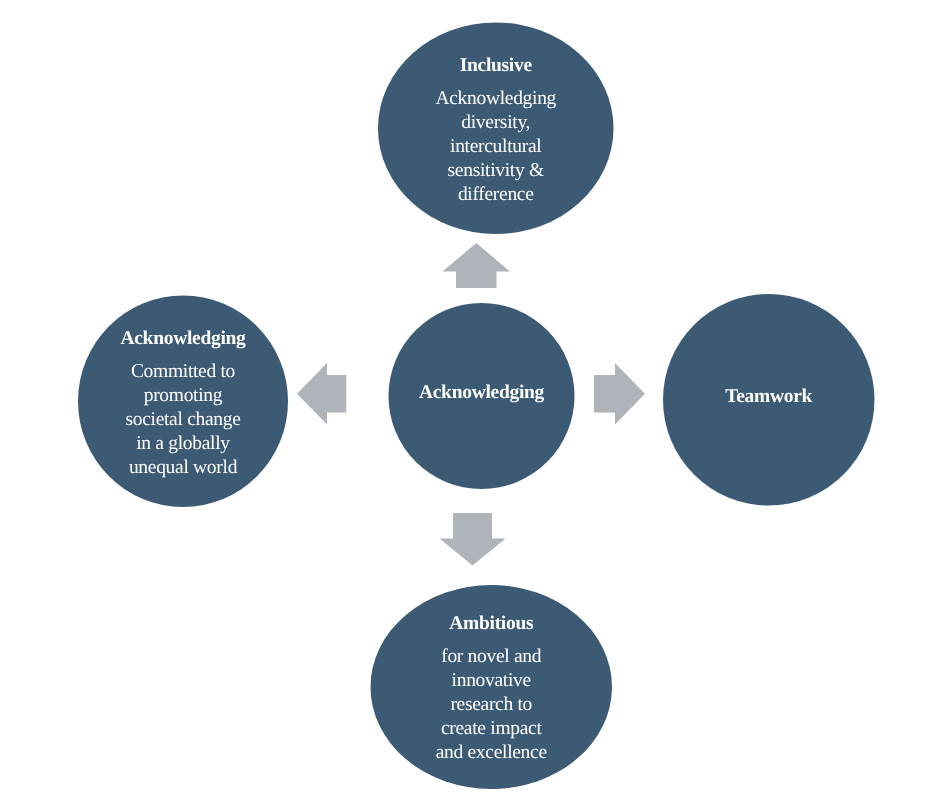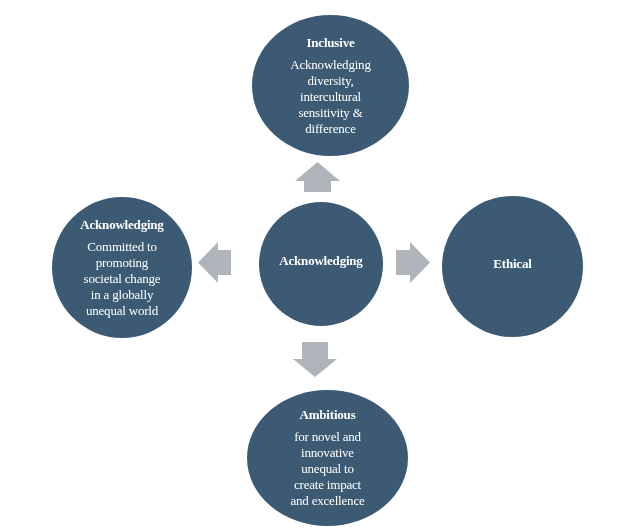--- a/index.html
+++ b/index.html
@@ -76,28 +76,28 @@
 societal change
 in a globally
 unequal world</div>
   </div>
 
   <div class="circle c-center">
     <div class="node-title">Acknowledging</div>
   </div>
 
   <div class="circle c-right">
-    <div class="node-title">Ethical</div>
+    <div class="node-title">Teamwork</div>
   </div>
 
   <div class="circle c-bottom">
     <div class="node-title">Ambitious</div>
     <div class="node-body">for novel and
 innovative
-unequal to
+research to
 create impact
 and excellence</div>
   </div>
 
   <svg class="arrow a-up" width="45" height="30" viewBox="0 0 45 30" aria-hidden="true">
     <polygon points="22.5,0 45,19 36,19 36,30 9,30 9,19 0,19"></polygon>
   </svg>
 
   <svg class="arrow a-down" width="44" height="35" viewBox="0 0 44 35" aria-hidden="true">
     <polygon points="9,0 35,0 35,17 44,17 22,35 0,17 9,17"></polygon>

